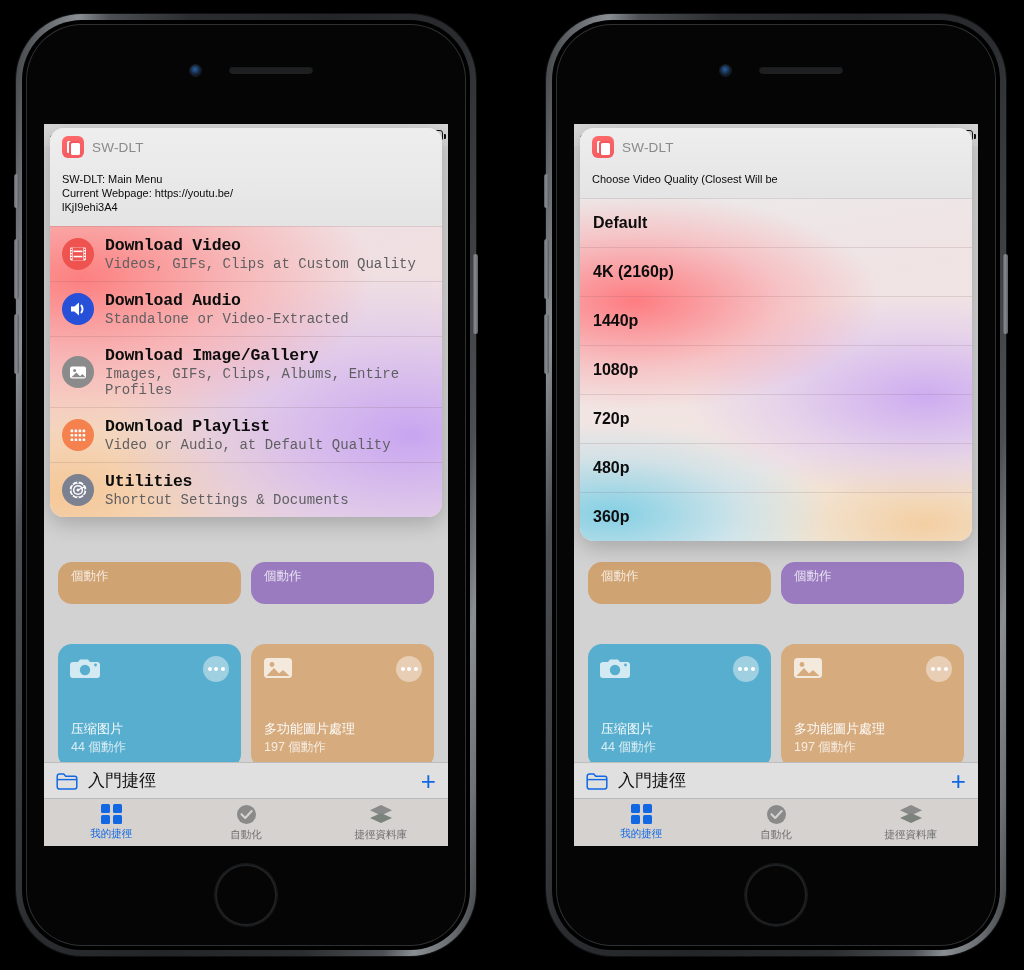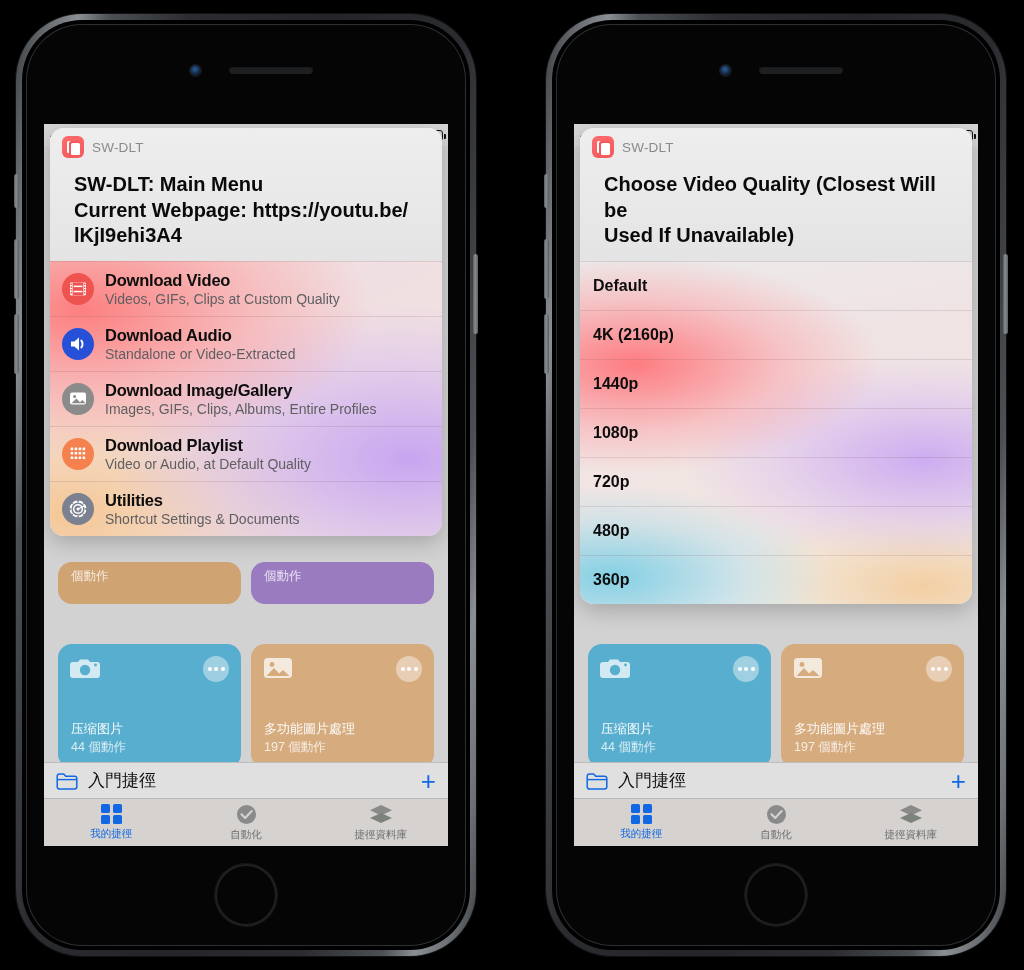--- a/index.html
+++ b/index.html
@@ -144,37 +144,37 @@
   }
   .dlg-appicon::before{
     content:""; position:absolute; left:5px; top:4.5px; width:9px; height:12px;
     background:#fff; border-radius:1.5px;
   }
   .dlg-appicon::after{
     content:""; position:absolute; left:8.5px; top:6.5px; width:9px; height:12px;
     background:#fff; border-radius:1.5px; box-shadow:-1px -1px 0 1px #f3585d;
   }
   .dlg-appname{ font-size:13.5px; color:#8a8a8a; letter-spacing:.2px;}
-  .dlg-title{ font-size:20px; font-weight:700; color:#0a0a0a; line-height:1.28;margin-left:12px; }
+  .dlg-title{ font-size:11px; font-weight:400; color:#0a0a0a; line-height:1.28; }
 
   .dlg-list{ position:relative; }
   .dlg-grad{
     position:absolute; inset:0;
     background:
       radial-gradient(120% 85% at 8% 18%, rgba(255,110,110,.85) 0%, rgba(255,140,140,.45) 35%, rgba(255,170,170,0) 62%),
       radial-gradient(110% 80% at 92% 72%, rgba(190,150,245,.80) 0%, rgba(205,175,245,.40) 42%, rgba(220,200,250,0) 70%),
       radial-gradient(95% 70% at 4% 92%, rgba(246,196,140,.88) 0%, rgba(248,214,172,.40) 45%, rgba(250,230,200,0) 72%),
       linear-gradient(150deg,#f1e4e4 0%,#f0dfe2 40%,#f3e6de 100%);
   }
   .dlg-row{
     position:relative; display:flex; align-items:center; gap:11px;
     padding:9px 12px; border-top:1px solid rgba(120,80,90,.16);
   }
   .row-ico{ width:32px; height:32px; border-radius:50%; flex:none; position:relative; display:flex; align-items:center; justify-content:center;}
-  .row-text{ display:flex; flex-direction:column; gap:1px; }
+  .row-text{ display:flex; flex-direction:column; gap:1px;font-family:Liberation Mono, monospace; }
   .row-title{ font-size:16.5px; font-weight:700; color:#0c0c0c; letter-spacing:-.2px;}
   .row-sub{ font-size:14px; color:#5f5f62; }
 
   
   .q-row{
     position:relative; padding:15px 13px; border-top:1px solid rgba(130,90,95,.17);
     font-size:16px; font-weight:700; color:#0c0c0c;
   }
   .q-row.first{ border-top:1px solid rgba(0,0,0,.10); }
   .qgrad{
@@ -587,21 +587,20 @@
       </div>
 
       <div class="dialog">
         <div class="dlg-head">
           <div class="dlg-app">
             <span class="dlg-appicon"></span>
             <span class="dlg-appname">SW-DLT</span>
           </div>
           <div class="dlg-title">
             <div>Choose Video Quality (Closest Will be</div>
-            <div>Used If Unavailable)</div>
           </div>
         </div>
 
         <div class="dlg-list">
           <div class="qgrad"></div>
           <div class="q-row first">Default</div>
           <div class="q-row">4K (2160p)</div>
           <div class="q-row">1440p</div>
           <div class="q-row">1080p</div>
           <div class="q-row">720p</div>

